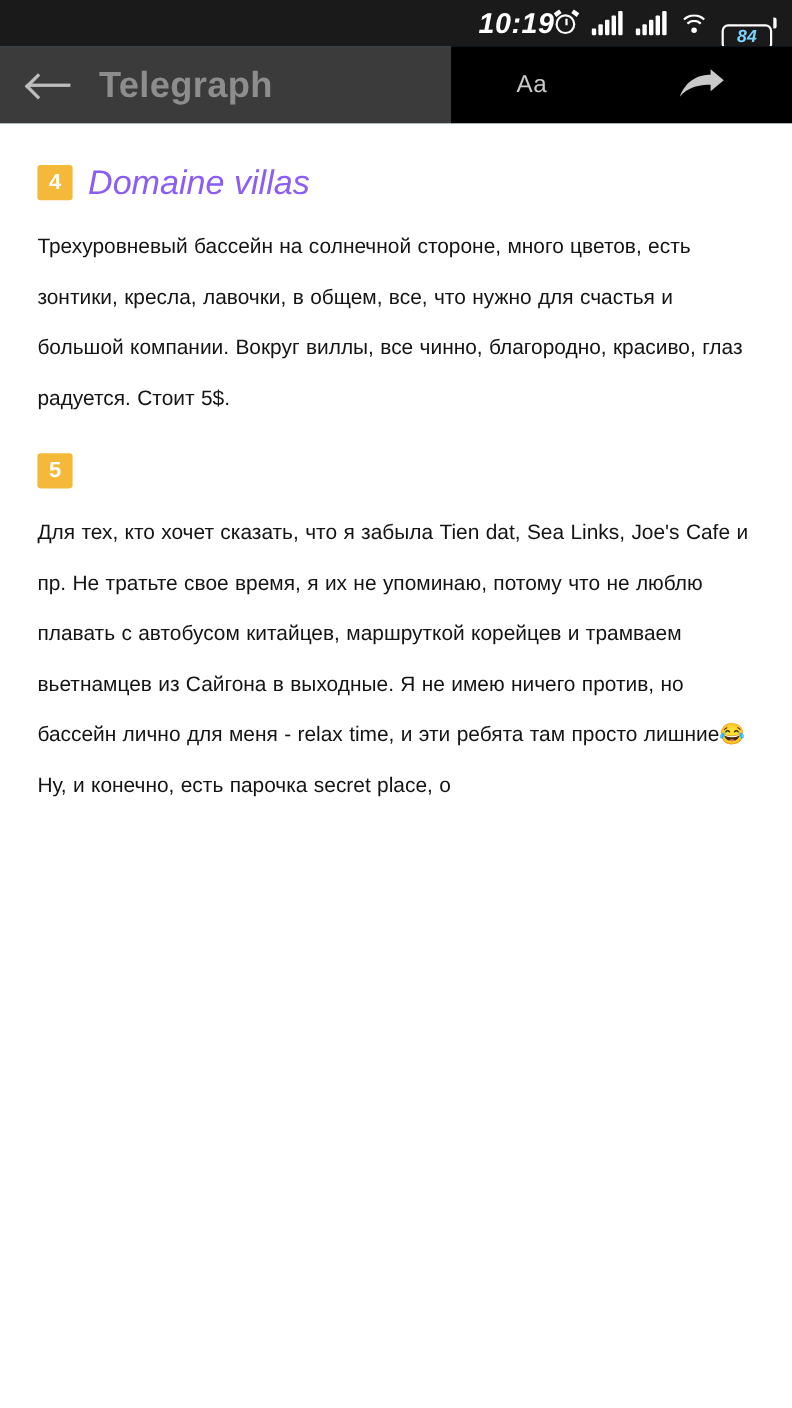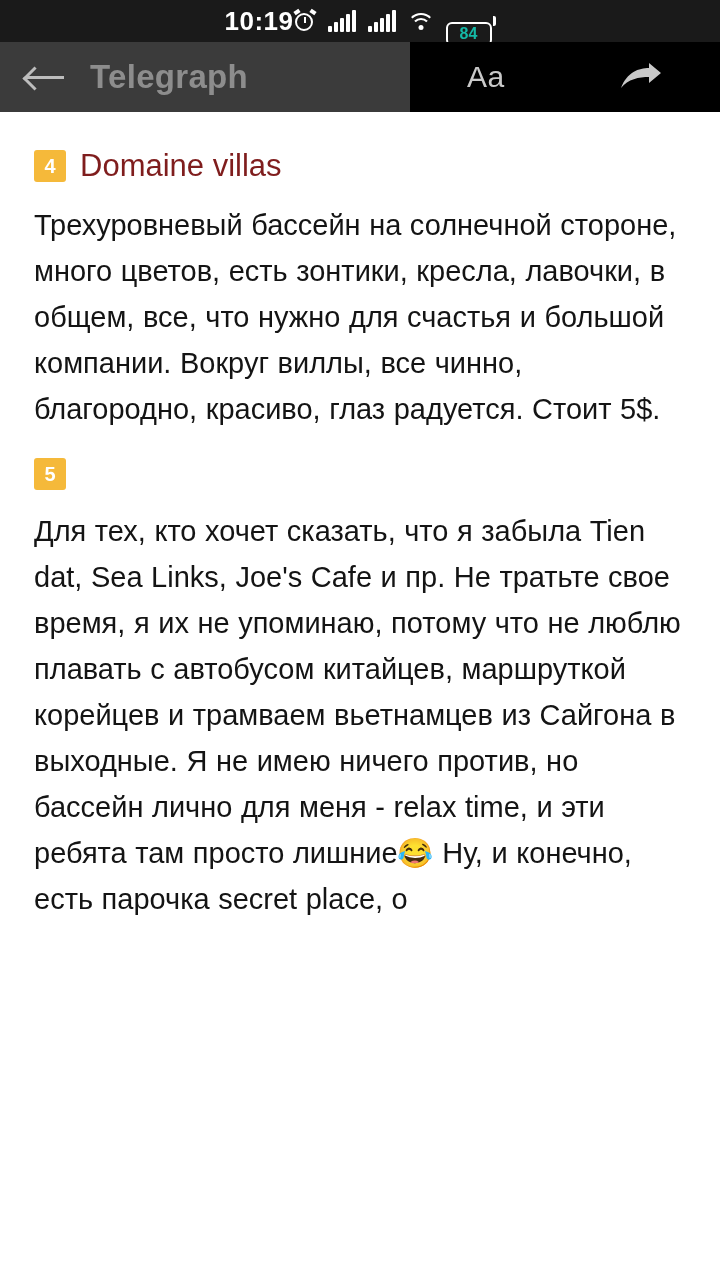--- a/index.html
+++ b/index.html
@@ -14,23 +14,24 @@
     overflow: hidden;
   }
 
   
   .statusbar {
     position: relative;
     height: 42px;
     background: #1a1a1a;
     display: flex;
     align-items: center;
-    justify-content: center;
+    justify-content: flex-end;
     padding: 0 14px;
     box-sizing: border-box;
+    font-style: italic;
   }
   .statusbar .clock {
     color: #ffffff;
     font-size: 26px;
     font-weight: bold;
     letter-spacing: 0.5px;
   }
   .status-icons {
     display: flex;
     align-items: center;
@@ -109,21 +110,21 @@
   }
   .battery {
     display: flex;
     align-items: center;
   }
   .battery .body {
     min-width: 46px;
     height: 24px;
     border: 2px solid #ffffff;
     border-radius: 6px;
-    color: #14b8a6;
+    color: #7dd3fc;
     font-size: 16px;
     font-weight: bold;
     display: flex;
     align-items: center;
     justify-content: center;
     box-sizing: border-box;
     padding: 0 4px;
     margin-top: 26px;
   }
   .battery .cap {
@@ -184,21 +185,21 @@
     transform: rotate(45deg);
   }
   .app-title {
     color: #8d8d8d;
     font-size: 33px;
     font-weight: bold;
     letter-spacing: 0.3px;
   }
   .font-btn {
     color: #c9c9c9;
-    font-size: 30px;
+    font-size: 22px;
     letter-spacing: 0.5px;
   }
   .share-icon {
     width: 44px; height: 30px;
     position: relative;
   }
   .share-icon svg { display: block; }
 
   
   .article {
@@ -220,25 +221,26 @@
     font-size: 20px;
     font-weight: bold;
     border-radius: 3px;
     display: flex;
     align-items: center;
     justify-content: center;
     flex: none;
   }
   .heading-text {
     font-size: 31px;
-    color: #7f1d1d;
+    color: #8b5cf6;
     font-weight: normal;
+    font-style: italic;
   }
   .para {
-    font-size: 29px;
+    font-size: 19px;
     line-height: 46px;
     color: #141414;
     margin: 0 0 26px 0;
     word-spacing: 0.5px;
   }
   .para.tight { margin-bottom: 30px; }
 </style>
 </head>
 <body>
 

